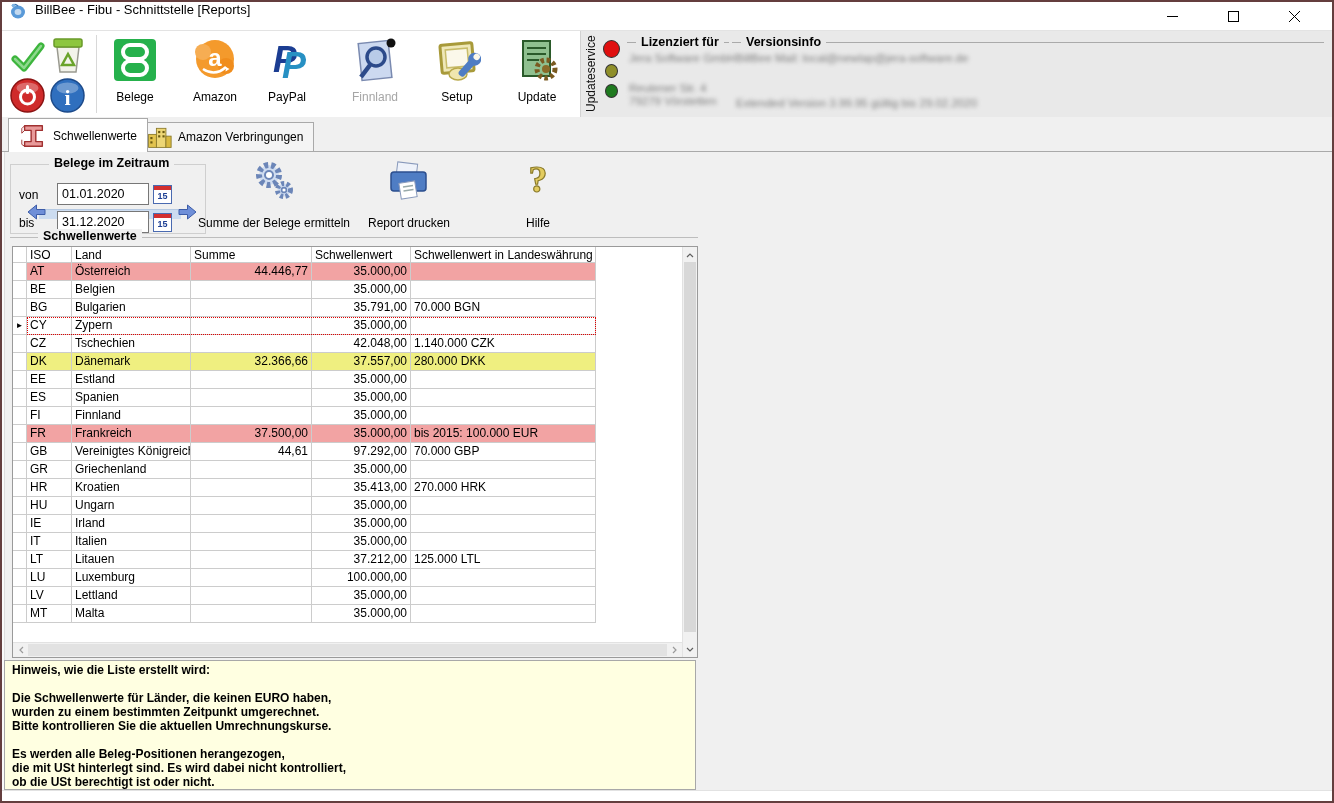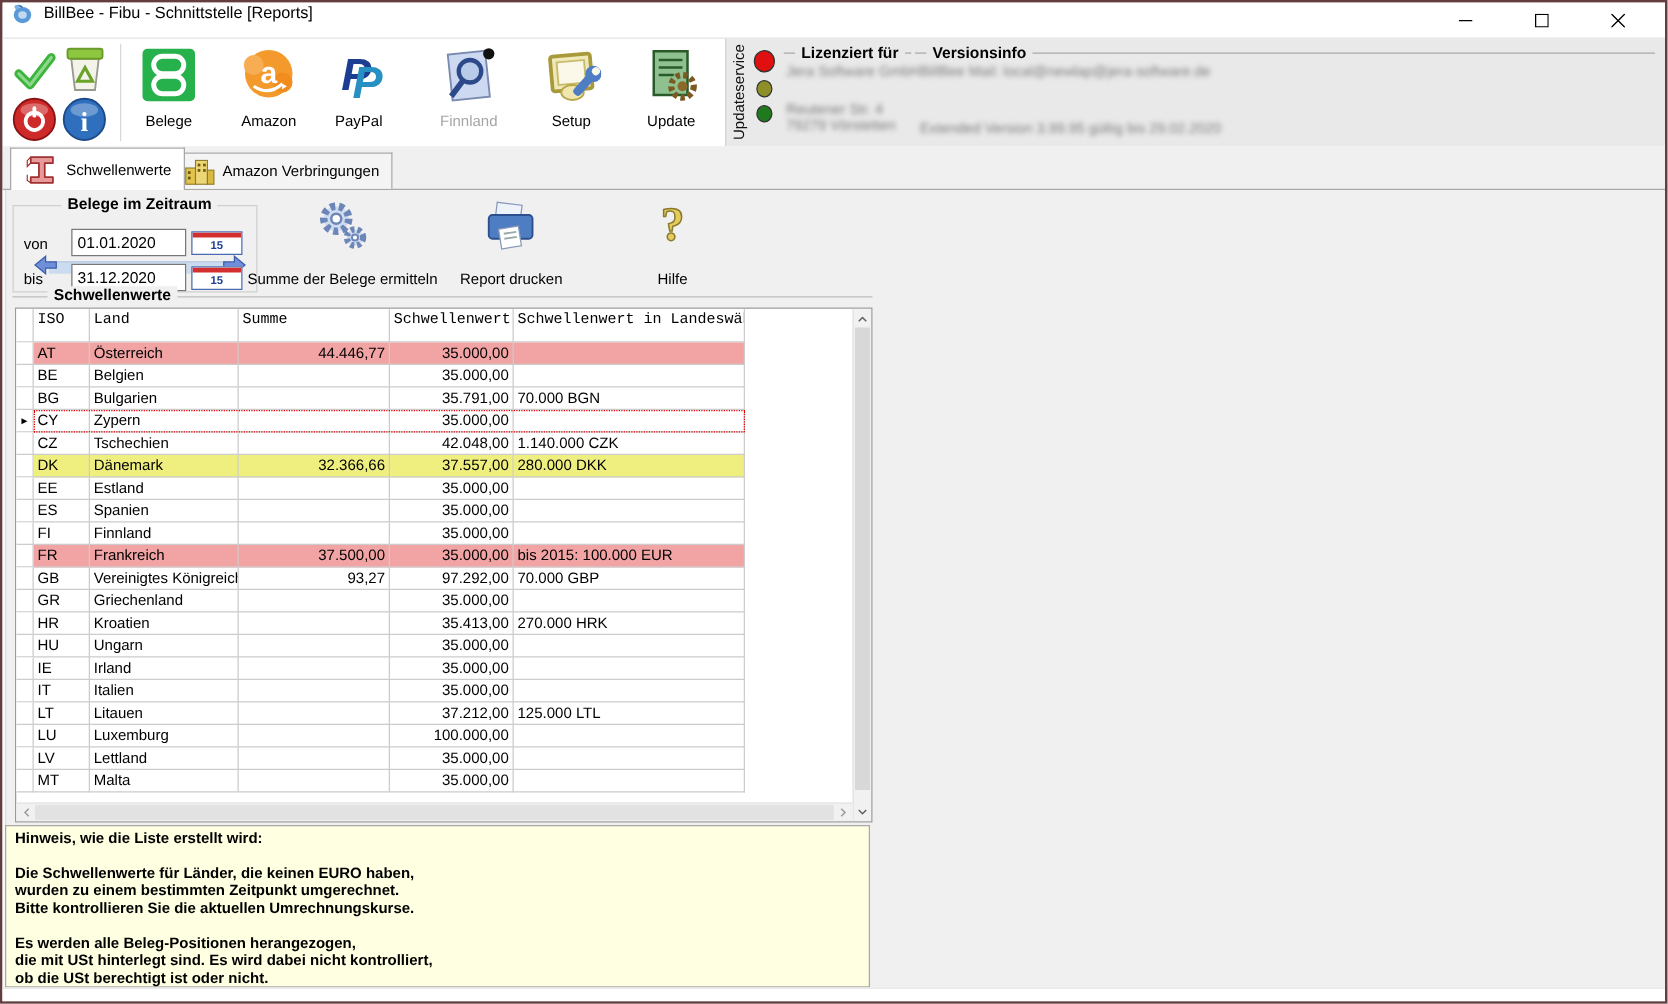--- a/index.html
+++ b/index.html
@@ -50,35 +50,35 @@
   
   .content{position:relative;height:649px;background:#f0f0f0;}
   .left-edge{position:absolute;left:0;top:0;bottom:0;width:3px;background:#fafafa;border-right:1px solid #dcdcdc;}
   
   .period-box{position:absolute;left:8px;top:12px;width:196px;height:70px;border:1px solid #cfcfcf;}
   .period-legend{position:absolute;top:-9px;left:38px;background:#f0f0f0;padding:0 5px;font-weight:bold;font-size:12.5px;white-space:nowrap;}
   .pb-label{position:absolute;left:8px;font-size:12px;}
   .pb-band{position:absolute;left:28px;top:44px;width:142px;height:10px;background:#ccdcf0;border-top:1px solid #b5c9e2;}
   .pb-field{position:absolute;left:46px;width:92px;height:22px;border:1px solid #777;background:#fff;
     padding-left:4px;line-height:20px;font-size:12.5px;}
-  .cal-btn{position:absolute;left:142px;width:41px;height:19px;border:1px solid #4a6ab0;background:#fff;overflow:hidden;}
+  .cal-btn{position:absolute;left:142px;width:19px;height:19px;border:1px solid #4a6ab0;background:#fff;overflow:hidden;}
   .cal-top{height:4px;background:#d32f2f;}
   .cal-num{text-align:center;font-size:9px;font-weight:bold;color:#1d3f94;line-height:12px;}
   .nav-arrow{position:absolute;width:20px;height:16px;}
   
   .action-btn{position:absolute;top:8px;text-align:center;}
   .action-btn .act-ico{height:42px;display:flex;align-items:flex-end;justify-content:center;}
   .action-btn .act-label{margin-top:14px;font-size:12px;white-space:nowrap;}
   
   .grid-line{position:absolute;left:8px;top:85px;width:688px;height:1px;background:#bdbdbd;}
   .grid-legend{position:absolute;left:36px;top:77px;background:#f0f0f0;padding:0 5px;font-weight:bold;font-size:12.5px;}
   
   .grid-container{position:absolute;left:10px;top:94px;width:686px;height:412px;background:#fff;border:1px solid #9a9a9a;overflow:hidden;}
   .grid-row,.grid-header{display:flex;width:583px;}
-  .grid-header{height:27px;font-family:Liberation Mono, monospace;}
+  .grid-header{height:16px;}
   .grid-row{height:18px;}
   .cell{border-right:1px solid #ccc;border-bottom:1px solid #ccc;overflow:hidden;white-space:nowrap;
     font-size:12px;line-height:17px;padding:0 3px;}
   .grid-header .cell{line-height:16px;}
   .c-marker{width:14px;flex:0 0 auto;padding:0;text-align:center;font-size:8px;line-height:18px;color:#000;background:#fff;}
   .c-iso{width:45px;flex:0 0 auto;}
   .c-land{width:119px;flex:0 0 auto;}
   .c-summe{width:121px;flex:0 0 auto;text-align:right;}
   .c-schwelle{width:99px;flex:0 0 auto;text-align:right;}
   .c-waehrung{width:185px;flex:0 0 auto;}
@@ -444,21 +444,21 @@
               <div class="cell c-summe">37.500,00</div>
               <div class="cell c-schwelle">35.000,00</div>
               <div class="cell c-waehrung">bis 2015: 100.000 EUR</div>
             </div>
           </div>
           <div class="grid-row">
             <div class="cell c-marker"></div>
             <div class="row-cells">
               <div class="cell c-iso">GB</div>
               <div class="cell c-land">Vereinigtes Königreich</div>
-              <div class="cell c-summe">93,27</div>
+              <div class="cell c-summe">44,61</div>
               <div class="cell c-schwelle">97.292,00</div>
               <div class="cell c-waehrung">70.000 GBP</div>
             </div>
           </div>
           <div class="grid-row">
             <div class="cell c-marker"></div>
             <div class="row-cells">
               <div class="cell c-iso">GR</div>
               <div class="cell c-land">Griechenland</div>
               <div class="cell c-summe"></div>

